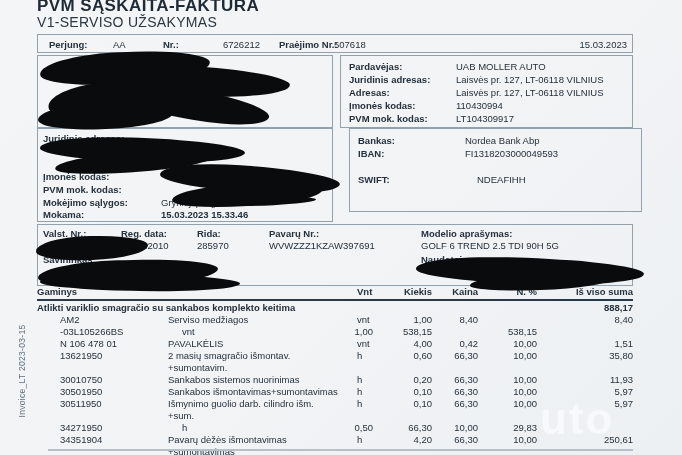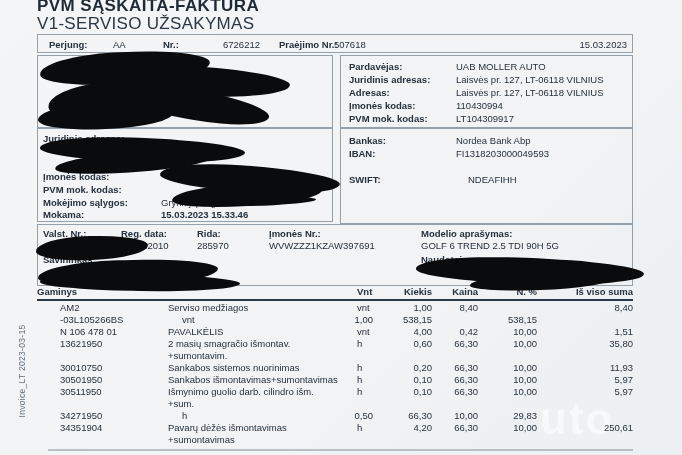--- a/index.html
+++ b/index.html
@@ -15,21 +15,21 @@
   .b{font-weight:bold;}
   .box{position:absolute;border:1px solid #93a1ac;box-sizing:border-box;}
   .lbl{position:absolute;font-weight:bold;white-space:nowrap;}
   .val{position:absolute;white-space:nowrap;}
   .title{
     position:absolute;left:37px;top:-4px;
     font-size:17px;font-weight:bold;letter-spacing:.4px;color:#1e2a36;white-space:nowrap;
   }
   .subtitle{
     position:absolute;left:37px;top:14px;
-    font-size:17px;color:#2a3744;letter-spacing:.3px;white-space:nowrap;
+    font-size:14px;color:#2a3744;letter-spacing:.3px;white-space:nowrap;
   }
   .sidenote{
     position:absolute;left:-38px;top:366px;width:120px;
     transform:rotate(-90deg);
     font-size:8.5px;color:#5f6e7c;letter-spacing:.3px;white-space:nowrap;text-align:center;
   }
   .watermark{
     position:absolute;left:540px;top:394px;
     font-size:44px;font-weight:bold;color:rgba(255,255,255,.55);
     letter-spacing:2px;
@@ -97,54 +97,58 @@
     <span class="lbl" style="left:8px;top:18px;">Juridinis adresas:</span>
     <span class="val" style="left:115px;top:18px;">Laisvės pr. 127, LT-06118 VILNIUS</span>
     <span class="lbl" style="left:8px;top:31px;">Adresas:</span>
     <span class="val" style="left:115px;top:31px;">Laisvės pr. 127, LT-06118 VILNIUS</span>
     <span class="lbl" style="left:8px;top:44px;">Įmonės kodas:</span>
     <span class="val" style="left:115px;top:44px;">110430994</span>
     <span class="lbl" style="left:8px;top:57px;">PVM mok. kodas:</span>
     <span class="val" style="left:115px;top:57px;">LT104309917</span>
   </div>
 
-  <div class="box" style="left:340px;top:128px;width:293px;height:96px;">
+  <div class="box" style="left:349px;top:128px;width:293px;height:84px;">
     <span class="lbl" style="left:8px;top:6px;">Bankas:</span>
     <span class="val" style="left:115px;top:6px;">Nordea Bank Abp</span>
     <span class="lbl" style="left:8px;top:19px;">IBAN:</span>
     <span class="val" style="left:115px;top:19px;">FI1318203000049593</span>
     <span class="lbl" style="left:8px;top:45px;">SWIFT:</span>
     <span class="val" style="left:115px;top:45px;padding-left:12px;">NDEAFIHH</span>
   </div>
 
   <div class="box" style="left:37px;top:224px;width:596px;height:62px;">
     <span class="lbl" style="left:5px;top:3px;">Valst. Nr.:</span>
     <span class="lbl" style="left:83px;top:3px;">Reg. data:</span>
     <span class="val" style="left:83px;top:15px;">20.05.2010</span>
     <span class="lbl" style="left:159px;top:3px;">Rida:</span>
     <span class="val" style="left:159px;top:15px;">285970</span>
-    <span class="lbl" style="left:231px;top:3px;">Įmonės Nr.:</span>
+    <span class="lbl" style="left:231px;top:3px;">Pavarų Nr.:</span>
     <span class="val" style="left:231px;top:15px;">WVWZZZ1KZAW397691</span>
     <span class="lbl" style="left:383px;top:3px;">Modelio aprašymas:</span>
     <span class="val" style="left:383px;top:15px;">GOLF 6 TREND 2.5 TDI 90H 5G</span>
     <span class="lbl" style="left:5px;top:29px;">Savininkas:</span>
     <span class="lbl" style="left:383px;top:29px;">Naudotojas:</span>
   </div>
 
   <div class="thead">
     <div>Gaminys</div>
     <div></div>
     <div class="h-vnt">Vnt</div>
     <div class="h-kiekis">Kiekis</div>
     <div class="h-kaina">Kaina</div>
     <div class="h-n">N. %</div>
     <div class="h-suma">Iš viso suma</div>
   </div>
 
   <div class="rows" id="rows">
+      <div class="trow group">
+        <div class="cell c-group" style="grid-column: 1 / 7;">Atlikti variklio smagračio su sankabos komplekto keitima</div>
+        <div class="cell c-suma">888,17</div>
+      </div>
       <div class="trow">
         <div class="cell c-code">AM2</div>
         <div class="cell c-desc">Serviso medžiagos</div>
         <div class="cell c-vnt">vnt</div>
         <div class="cell c-kiekis">1,00</div>
         <div class="cell c-kaina">8,40</div>
         <div class="cell c-n"></div>
         <div class="cell c-suma">8,40</div>
       </div>
       <div class="trow">

